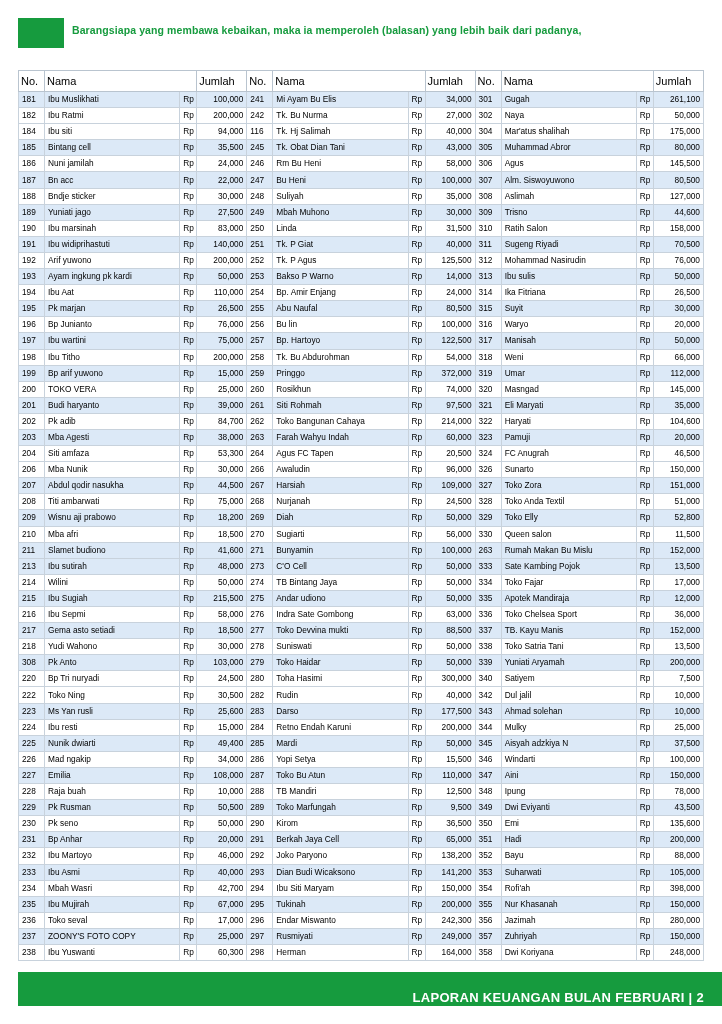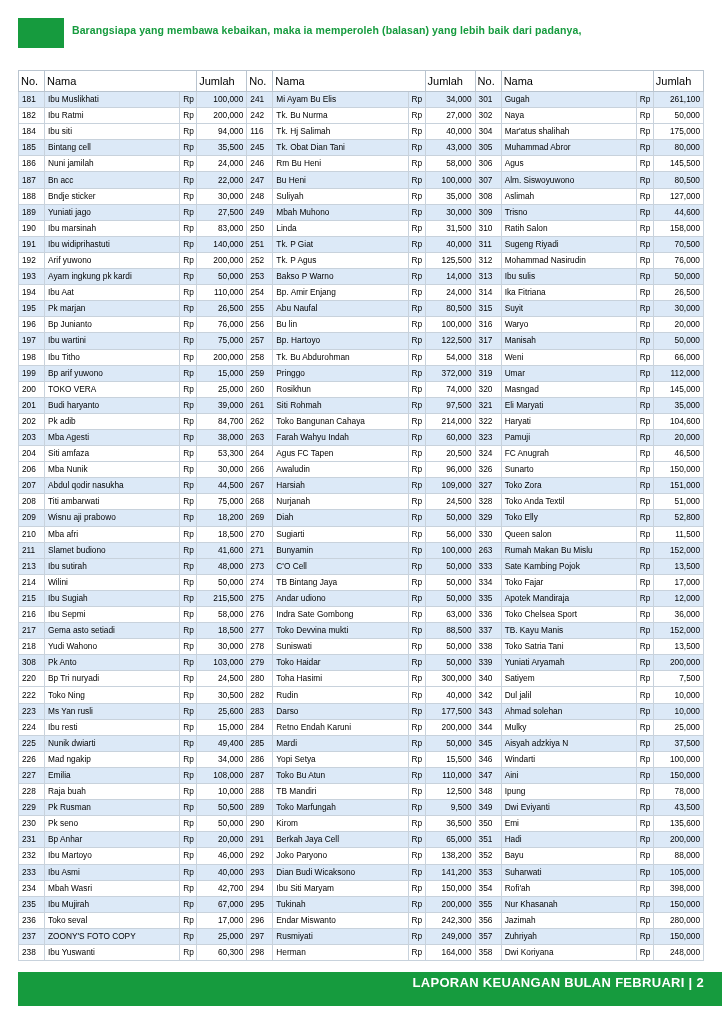--- a/index.html
+++ b/index.html
@@ -128,21 +128,21 @@
     position: absolute;
     left: 18px;
     top: 0;
     width: 30px;
     height: 34px;
     background: #169b3e;
   }
   .footer-text {
     position: absolute;
     right: 18px;
-    top: 3px;
+    top: 18px;
     color: #ffffff;
     font-size: 13px;
     font-weight: bold;
     letter-spacing: 0.3px;
   }
 </style>
 </head>
 <body>
 
 <div class="page">

